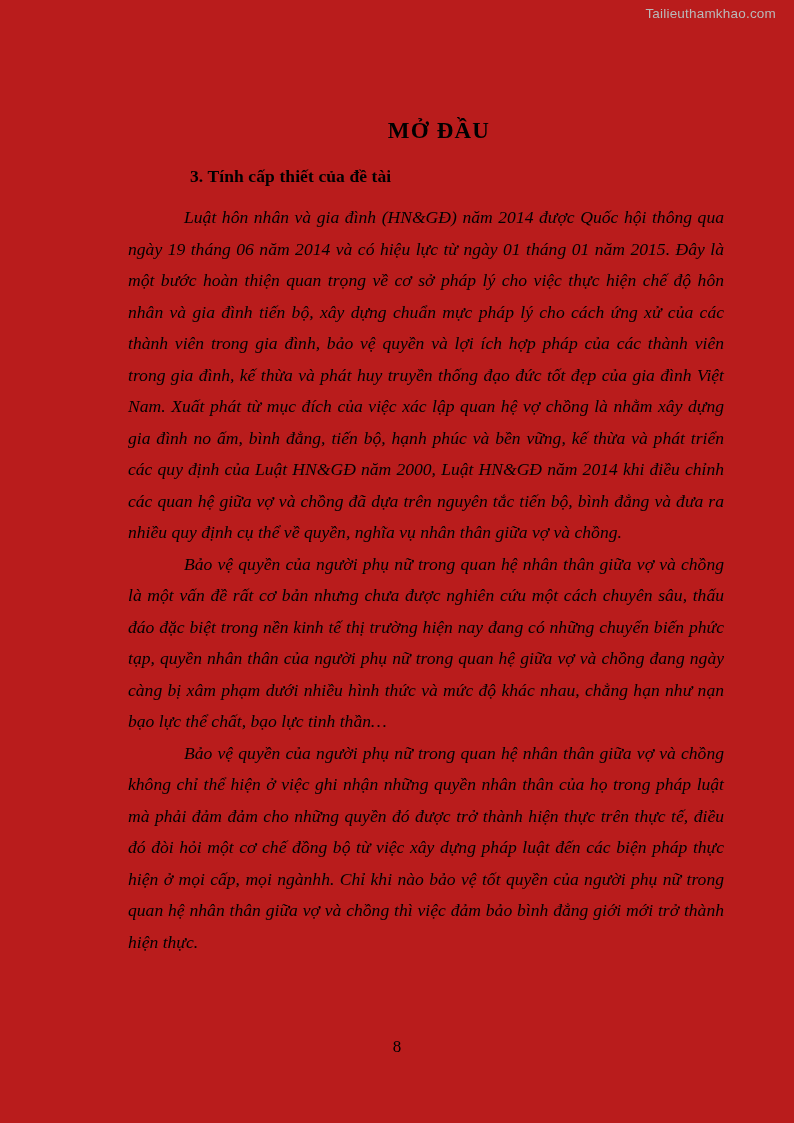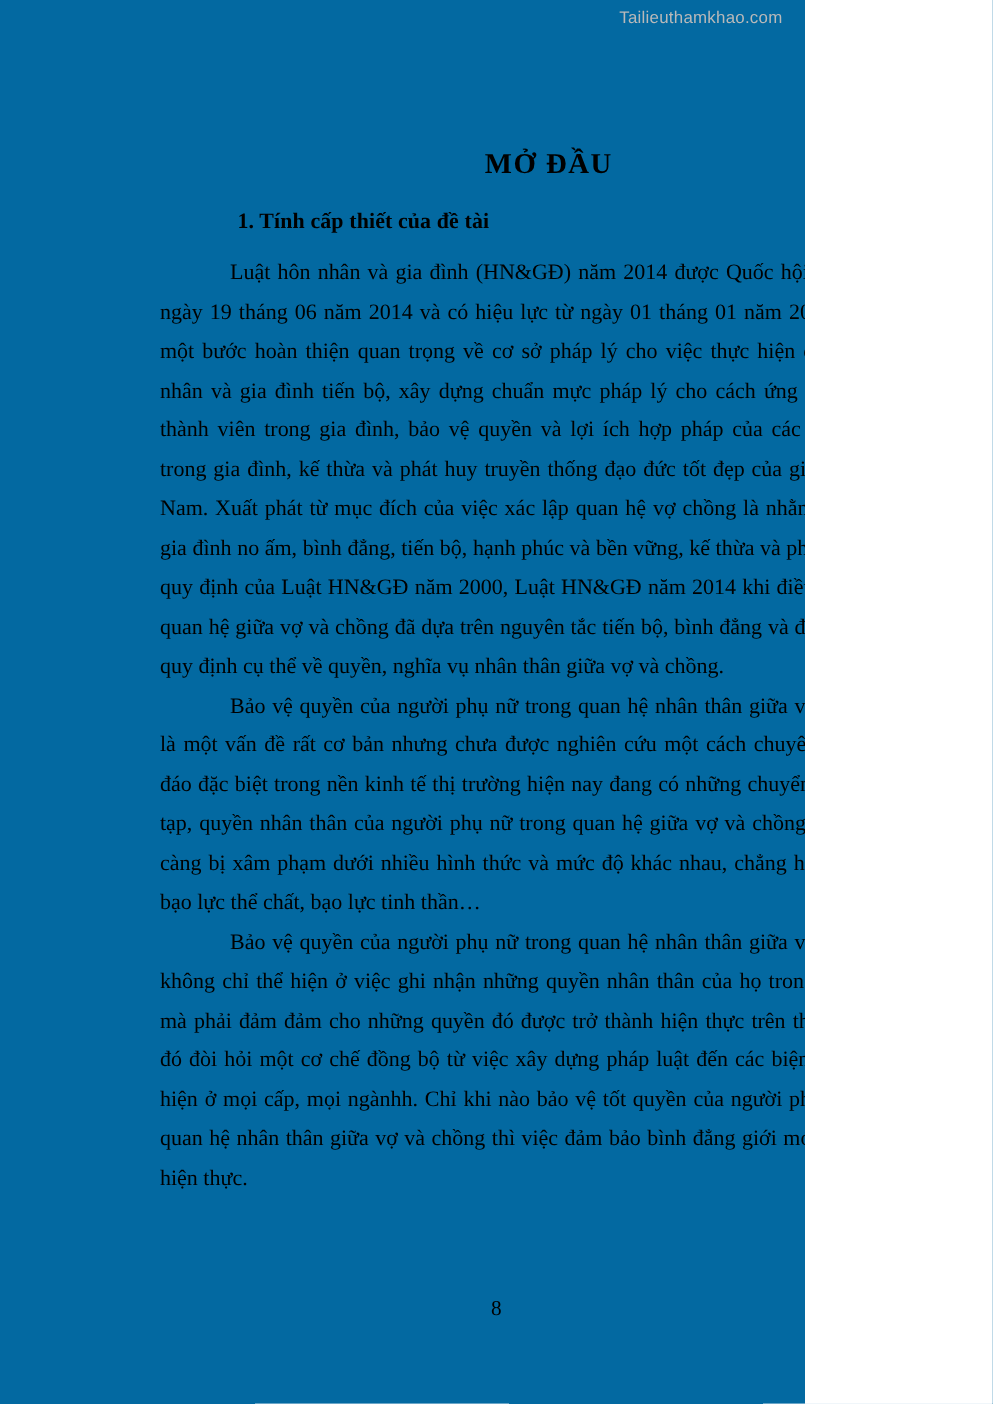--- a/index.html
+++ b/index.html
@@ -2,23 +2,23 @@
 <html><head>
 <meta charset="utf-8">
 <style>
   html, body {
     margin: 0;
     padding: 0;
     background: #ffffff;
   }
   .page {
     position: relative;
-    width: 644px;
+    width: 794px;
     height: 1123px;
-    background: #0369a1;
+    background: #b91c1c;
     overflow: hidden;
     font-family: "Liberation Serif", "DejaVu Serif", serif;
     color: #000000;
   }
   .watermark {
     position: absolute;
     top: 6px;
     right: 18px;
     font-family: "Liberation Sans", "DejaVu Sans", sans-serif;
     font-size: 13.5px;
@@ -63,20 +63,21 @@
   }
   p.para {
     margin: 0 0 0 0;
     padding: 0;
     font-size: 17.6px;
     line-height: 31.5px;
     text-align: justify;
     text-indent: 56px;
     text-justify: inter-word;
     hyphens: none;
+    font-style: italic;
   }
   .page-number {
     position: absolute;
     top: 1037px;
     left: 0;
     width: 794px;
     text-align: center;
     font-size: 17px;
   }
 </style>
@@ -84,21 +85,21 @@
 <body>
 
 <div class="page">
 
   <div class="watermark">Tailieuthamkhao.com</div>
 
   <div class="content">
 
     <h1 class="doc-title">MỞ ĐẦU</h1>
 
-    <div class="section-heading">1. Tính cấp thiết của đề tài</div>
+    <div class="section-heading">3. Tính cấp thiết của đề tài</div>
 
     <div class="body-block">
       <p class="para">Luật hôn nhân và gia đình (HN&amp;GĐ) năm 2014 được Quốc hội thông qua ngày 19 tháng 06 năm 2014 và có hiệu lực từ ngày 01 tháng 01 năm 2015. Đây là một bước hoàn thiện quan trọng về cơ sở pháp lý cho việc thực hiện chế độ hôn nhân và gia đình tiến bộ, xây dựng chuẩn mực pháp lý cho cách ứng xử của các thành viên trong gia đình, bảo vệ quyền và lợi ích hợp pháp của các thành viên trong gia đình, kế thừa và phát huy truyền thống đạo đức tốt đẹp của gia đình Việt Nam. Xuất phát từ mục đích của việc xác lập quan hệ vợ chồng là nhằm xây dựng gia đình no ấm, bình đẳng, tiến bộ, hạnh phúc và bền vững, kế thừa và phát triển các quy định của Luật HN&amp;GĐ năm 2000, Luật HN&amp;GĐ năm 2014 khi điều chỉnh các quan hệ giữa vợ và chồng đã dựa trên nguyên tắc tiến bộ, bình đẳng và đưa ra nhiều quy định cụ thể về quyền, nghĩa vụ nhân thân giữa vợ và chồng.</p>
       <p class="para">Bảo vệ quyền của người phụ nữ trong quan hệ nhân thân giữa vợ và chồng là một vấn đề rất cơ bản nhưng chưa được nghiên cứu một cách chuyên sâu, thấu đáo đặc biệt trong nền kinh tế thị trường hiện nay đang có những chuyển biến phức tạp, quyền nhân thân của người phụ nữ trong quan hệ giữa vợ và chồng đang ngày càng bị xâm phạm dưới nhiều hình thức và mức độ khác nhau, chẳng hạn như nạn bạo lực thể chất, bạo lực tinh thần…</p>
       <p class="para">Bảo vệ quyền của người phụ nữ trong quan hệ nhân thân giữa vợ và chồng không chỉ thể hiện ở việc ghi nhận những quyền nhân thân của họ trong pháp luật mà phải đảm đảm cho những quyền đó được trở thành hiện thực trên thực tế, điều đó đòi hỏi một cơ chế đồng bộ từ việc xây dựng pháp luật đến các biện pháp thực hiện ở mọi cấp, mọi ngànhh. Chỉ khi nào bảo vệ tốt quyền của người phụ nữ trong quan hệ nhân thân giữa vợ và chồng thì việc đảm bảo bình đẳng giới mới trở thành hiện thực.</p>
     </div>
 
   </div>
 
   <div class="page-number">8</div>

